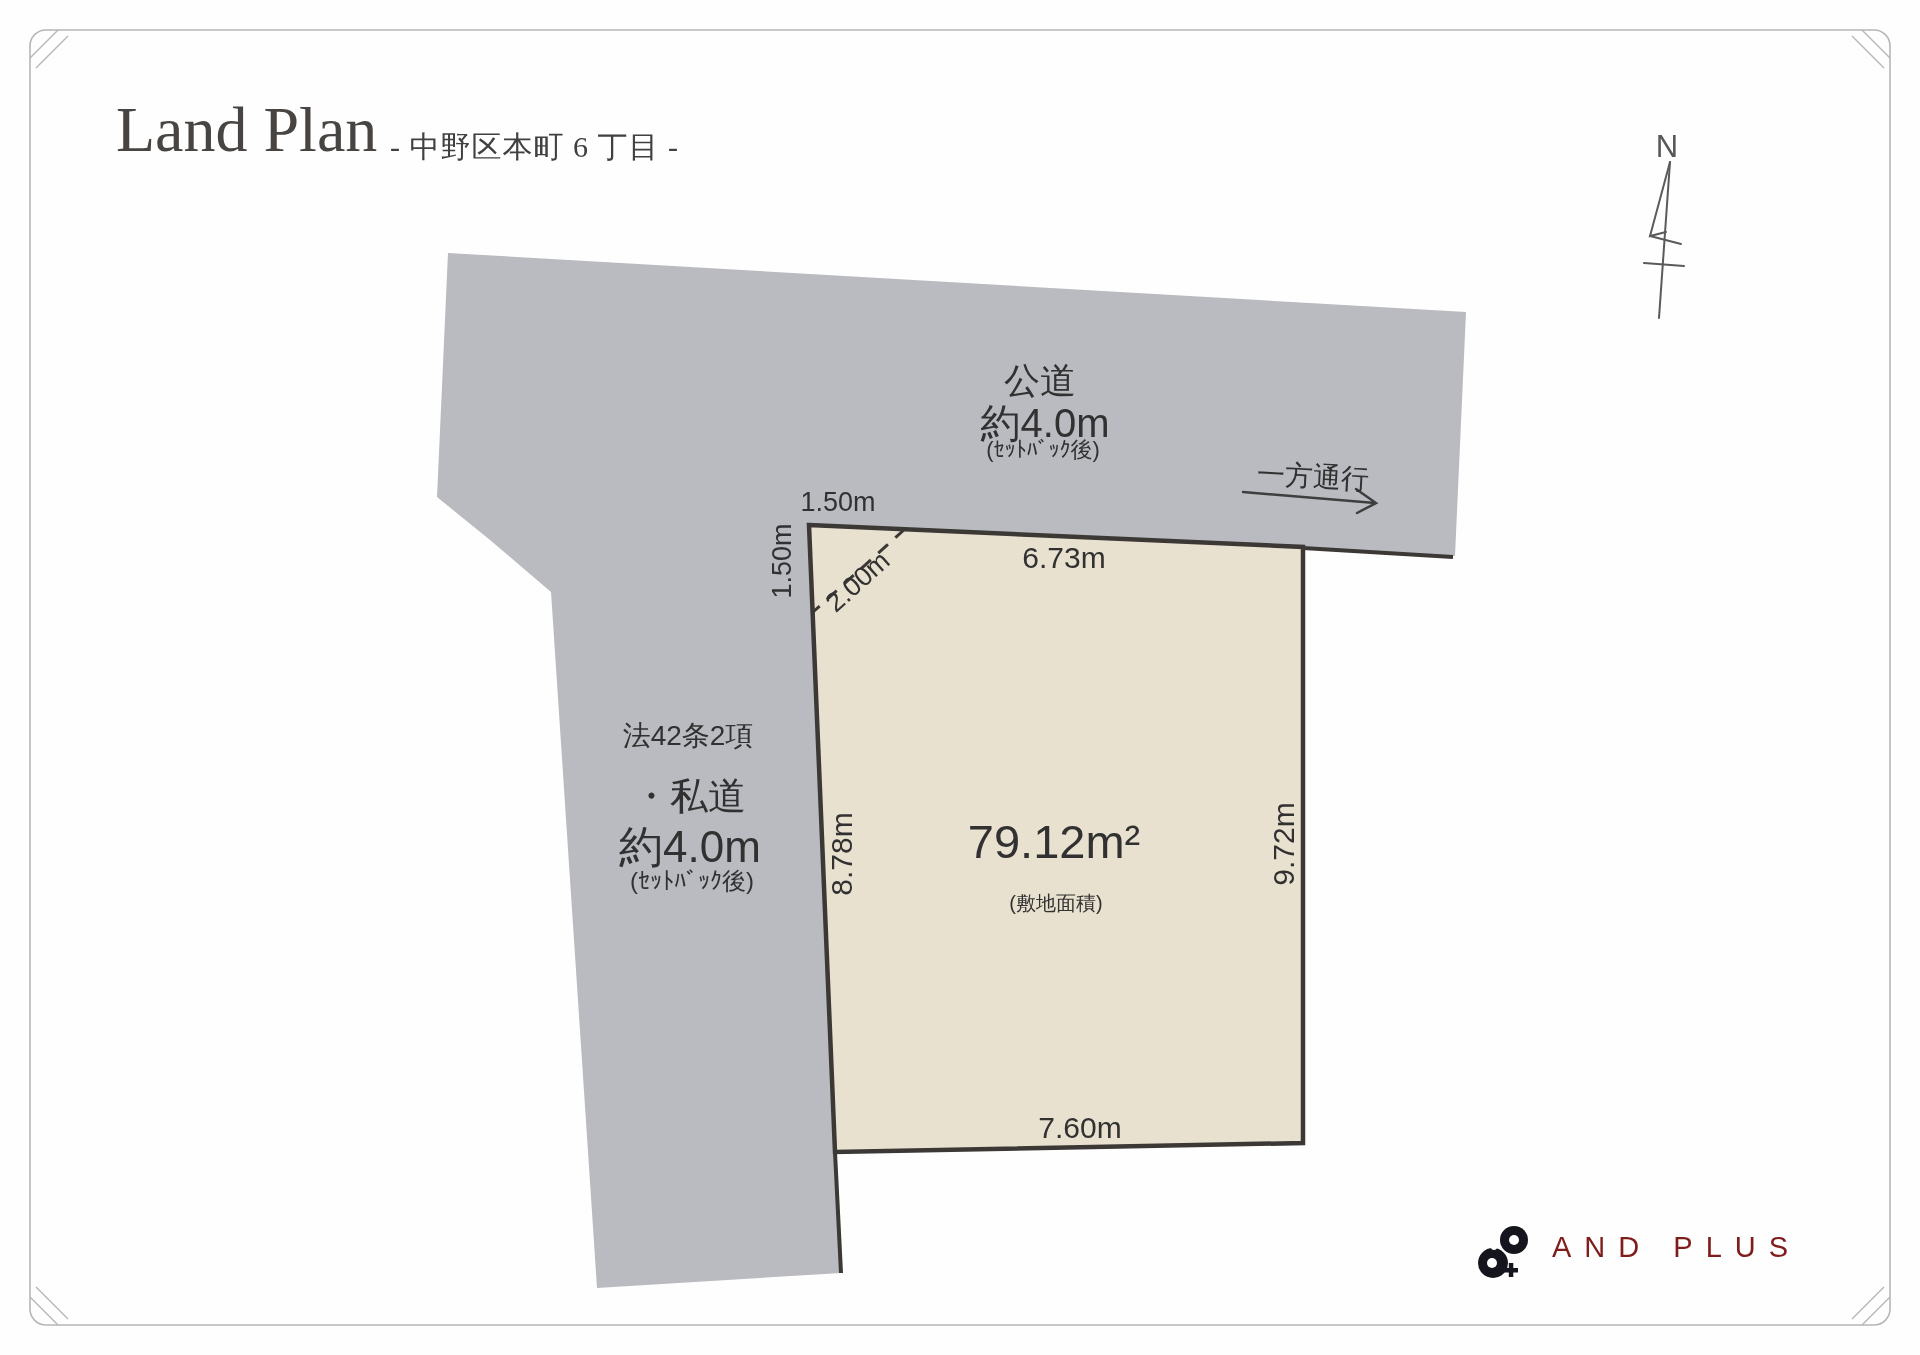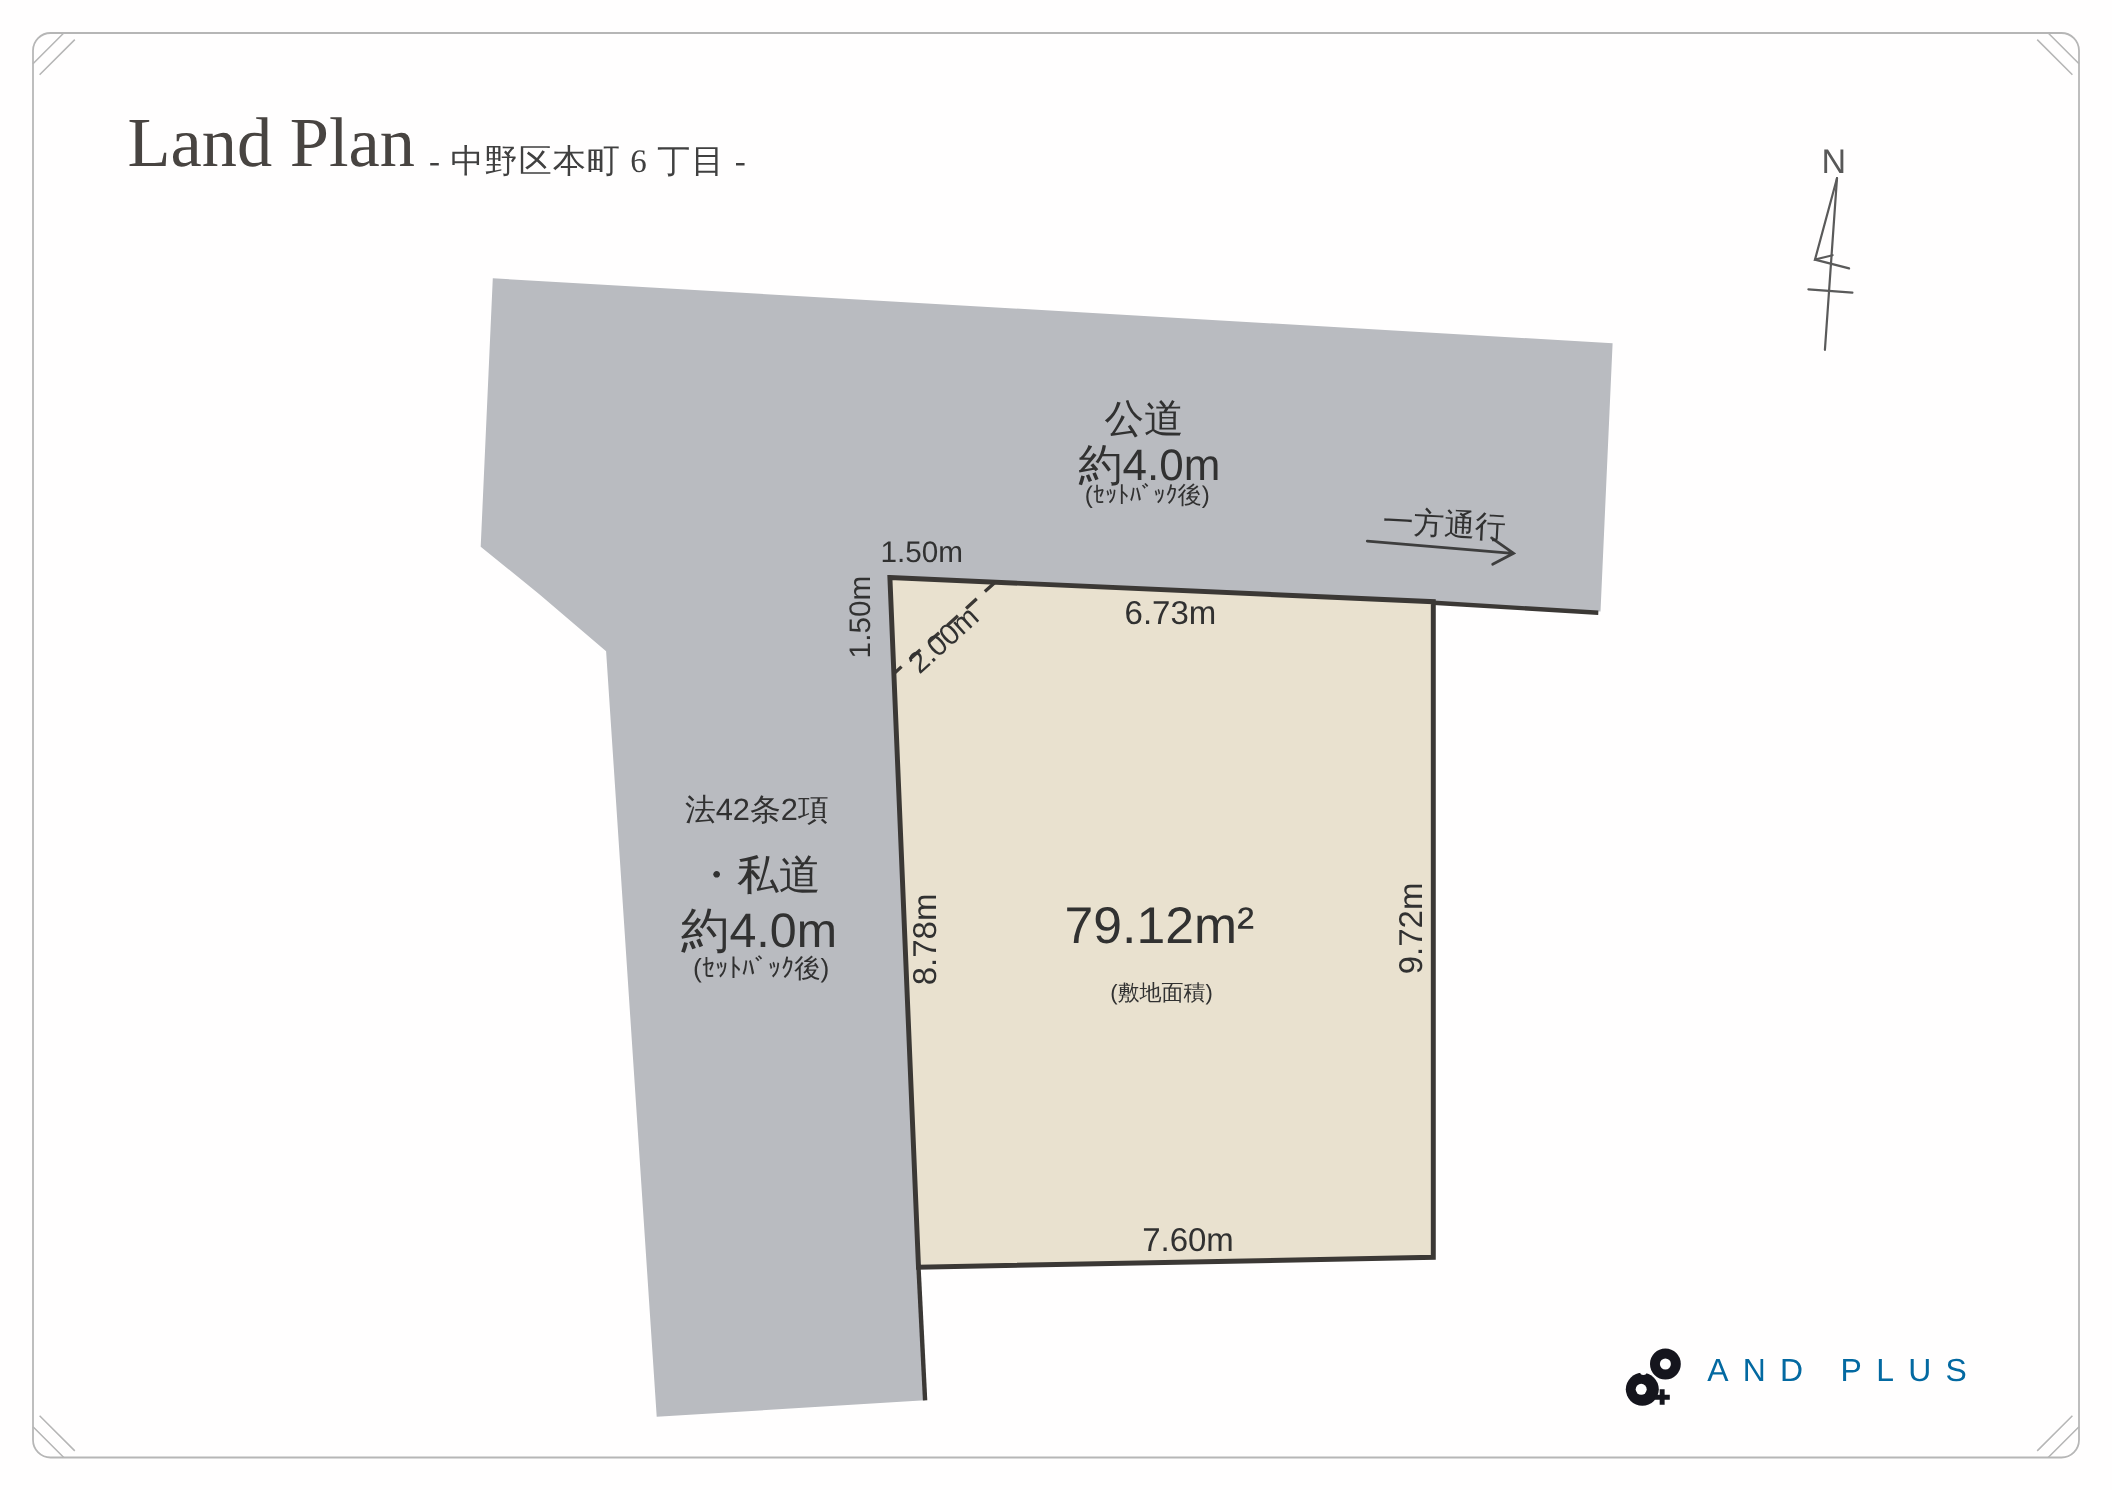--- a/index.html
+++ b/index.html
@@ -22,21 +22,21 @@
     font-size:64px;line-height:1.1;color:#484441;letter-spacing:0px;
   }
   .subtitle{
     position:absolute;left:390px;top:130px;
     font-family:"Liberation Serif","DejaVu Serif",serif;
     font-size:30px;line-height:1.1;color:#404040;letter-spacing:1px;
   }
   .north-label{position:absolute;font-size:31px;color:#585858;transform:translate(-50%,-50%);}
   .brand-text{
     position:absolute;left:1552px;top:1247px;transform:translateY(-50%);
-    font-size:29px;font-weight:500;letter-spacing:13px;color:#0369a1;
+    font-size:29px;font-weight:500;letter-spacing:13px;color:#7f1d1d;
   }
 </style>
 </head>
 <body>
 
 <div class="page">
 
   <svg viewBox="0 0 1920 1355">
 
     <g>

